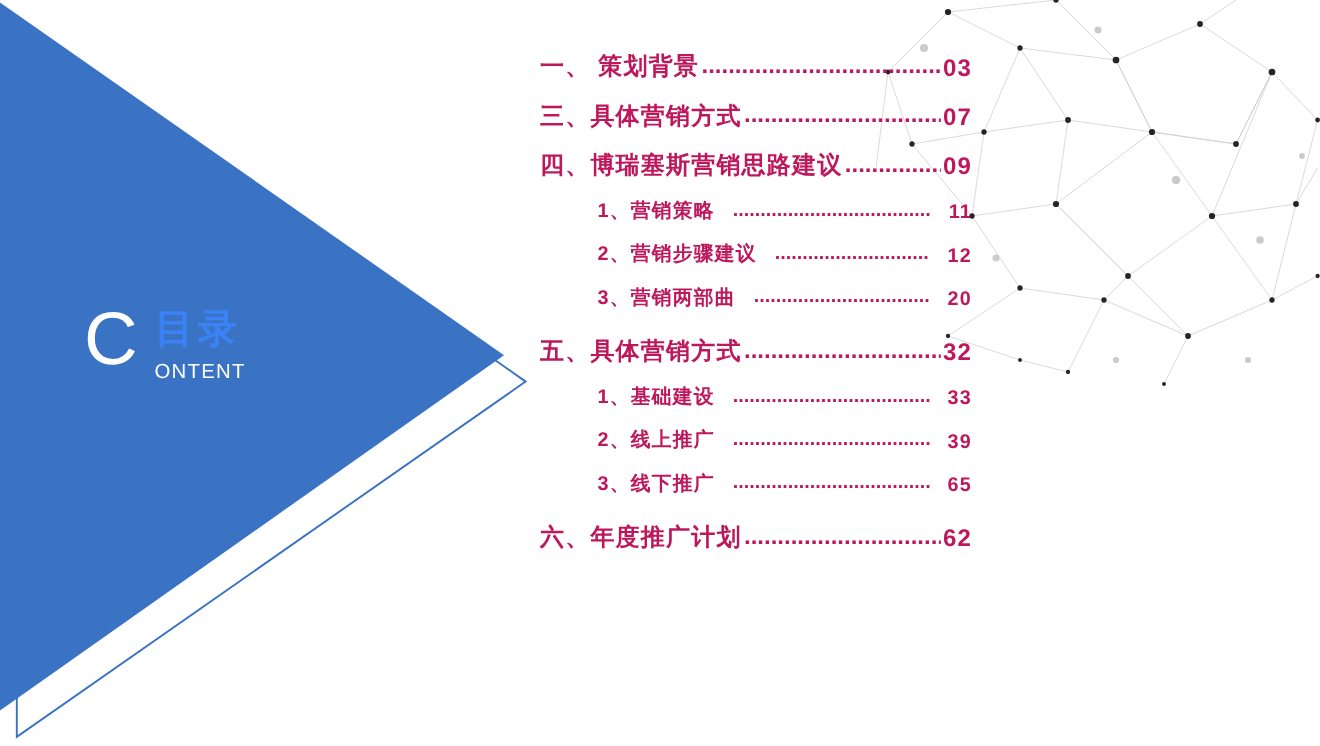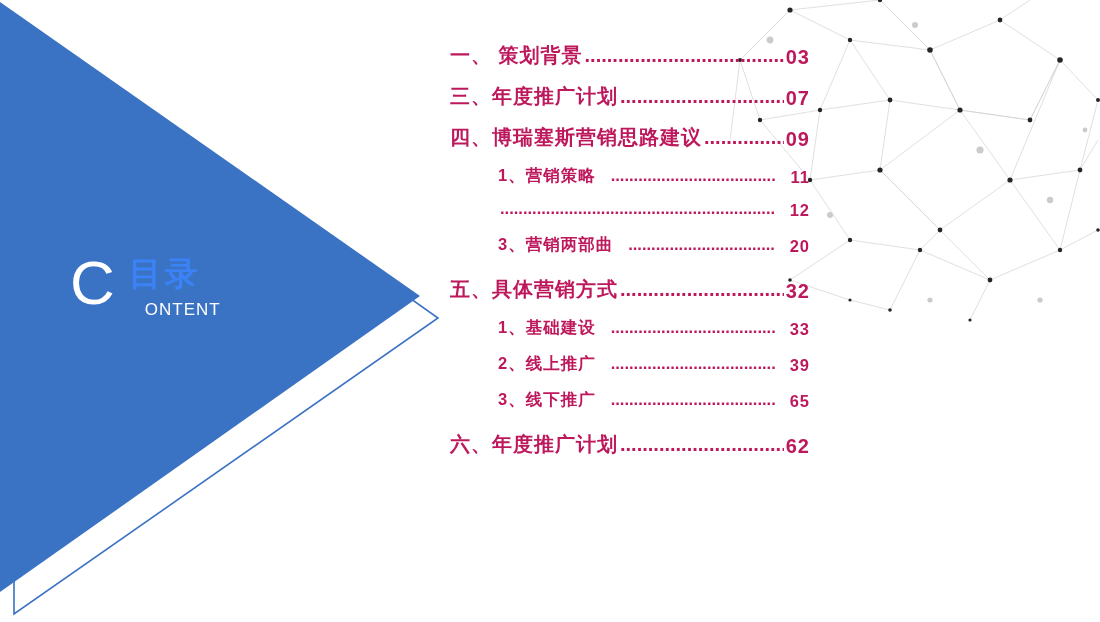--- a/index.html
+++ b/index.html
@@ -65,21 +65,20 @@
     font-weight: bold;
     color: #3b82f6;
     letter-spacing: 3px;
   }
   .title-en {
     font-size: 17px;
     line-height: 20px;
     margin-top: 8px;
     color: #ffffff;
     letter-spacing: 1px;
-    margin-left: 16px;
   }
 
   
   .net-deco {
     position: absolute;
     right: 0;
     top: 0;
     width: 370px;
     height: 330px;
     opacity: 0.95;
@@ -225,38 +224,39 @@
   <div class="toc">
 
     <div class="toc-row level1">
       <span class="toc-label">一、 策划背景</span>
       <span class="toc-dots"></span>
       <span class="toc-page">03</span>
     </div>
 
 
     <div class="toc-row level1">
-      <span class="toc-label">三、年度推广计划</span>
+      <span class="toc-label">三、具体营销方式</span>
       <span class="toc-dots"></span>
       <span class="toc-page">07</span>
     </div>
 
     <div class="toc-row level1">
       <span class="toc-label">四、博瑞塞斯营销思路建议</span>
       <span class="toc-dots"></span>
       <span class="toc-page">09</span>
     </div>
 
     <div class="toc-row level2">
       <span class="toc-label">1、营销策略</span>
       <span class="toc-dots"></span>
       <span class="toc-page">11</span>
     </div>
 
     <div class="toc-row level2">
+      <span class="toc-label">2、营销步骤建议</span>
       <span class="toc-dots"></span>
       <span class="toc-page">12</span>
     </div>
 
     <div class="toc-row level2">
       <span class="toc-label">3、营销两部曲</span>
       <span class="toc-dots"></span>
       <span class="toc-page">20</span>
     </div>
 

